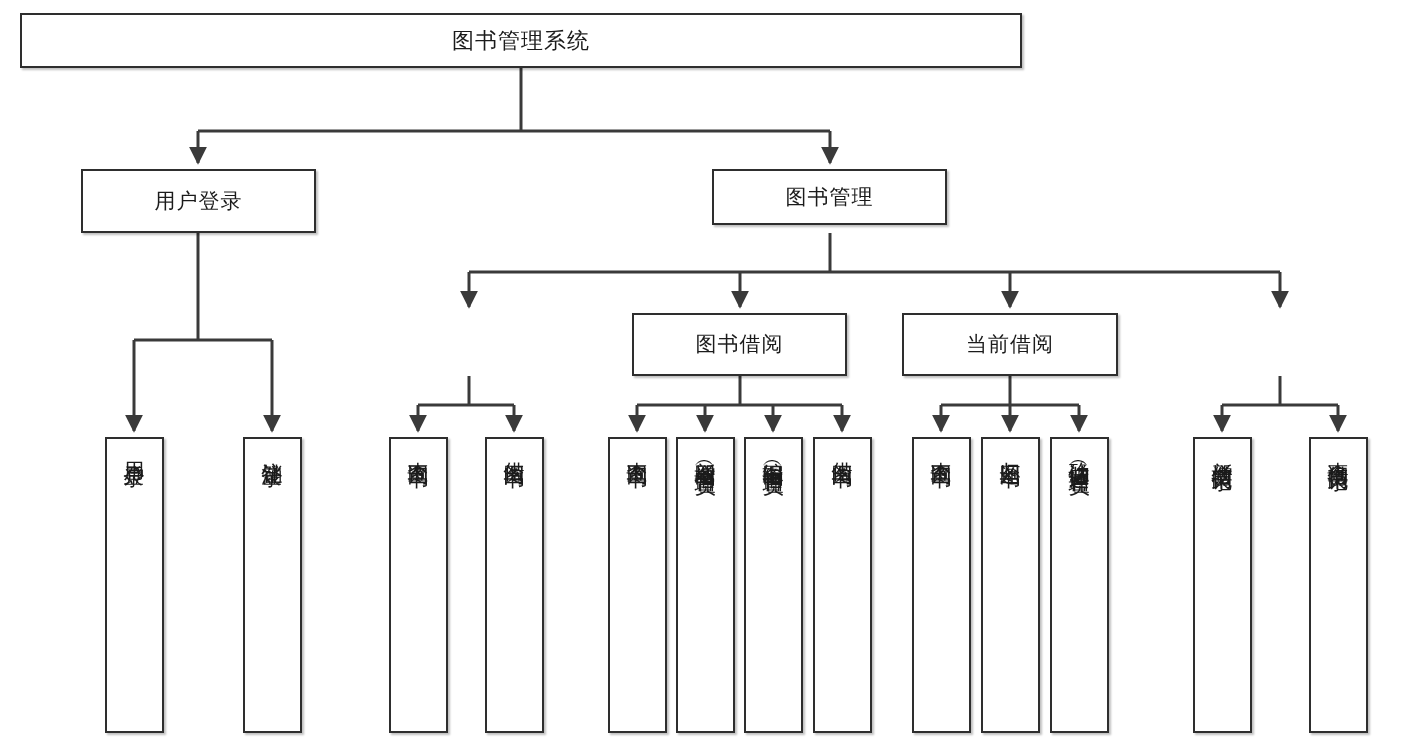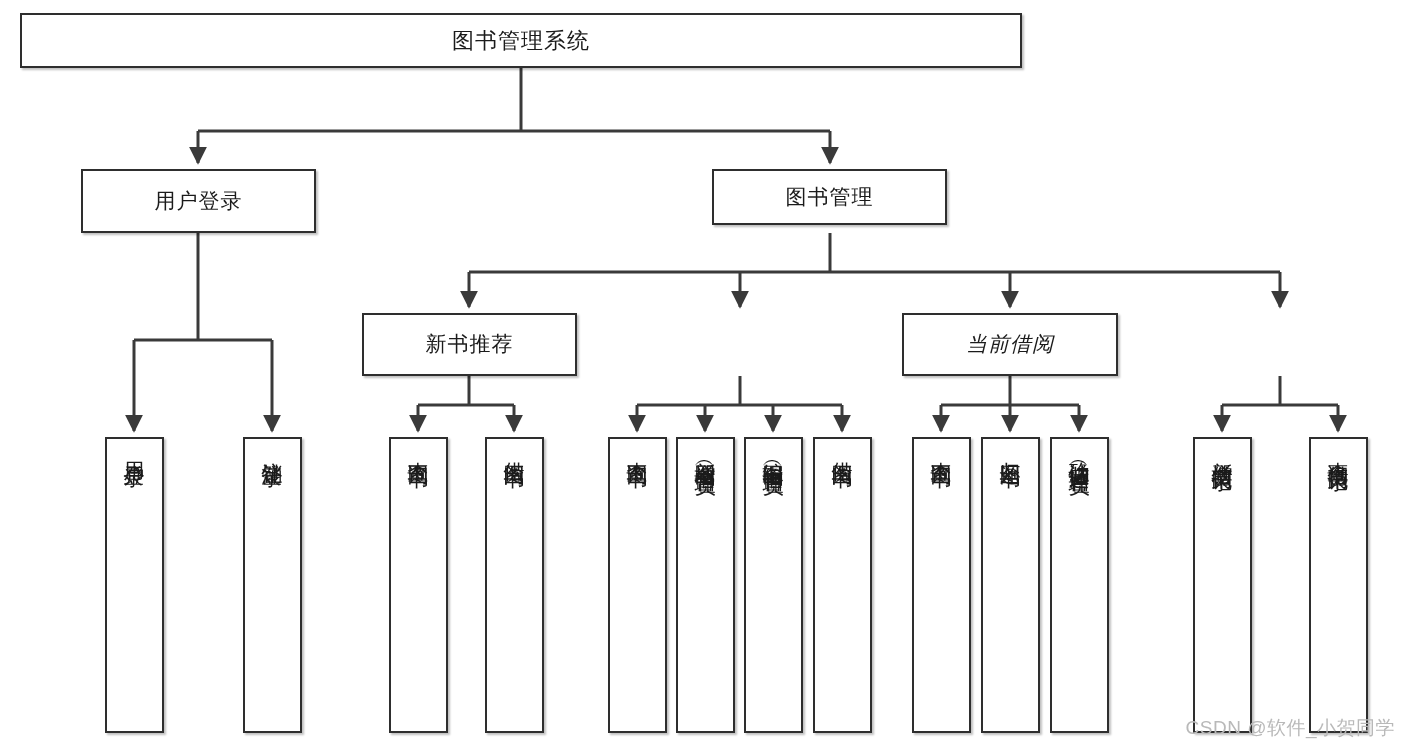--- a/index.html
+++ b/index.html
@@ -128,24 +128,24 @@
     <span class="node-label">图书管理系统</span>
   </div>
 
   <div class="node" style="left:81px; top:169px; width:235px; height:64px;">
     <span class="node-label">用户登录</span>
   </div>
   <div class="node" style="left:712px; top:169px; width:235px; height:56px;">
     <span class="node-label">图书管理</span>
   </div>
 
-  <div class="node" style="left:362px; top:313px; width:215px; height:63px;">
-    <span class="node-label">新书推荐</span>
+  <div class="node" style="left:632px; top:313px; width:215px; height:63px;">
+    <span class="node-label">图书借阅</span>
   </div>
-  <div class="node" style="left:902px; top:313px; width:216px; height:63px;font-style:italic;">
+  <div class="node" style="left:902px; top:313px; width:216px; height:63px;">
     <span class="node-label">当前借阅</span>
   </div>
 
   <div class="node leaf" style="left:105px; top:437px; width:59px; height:296px;">
     <span class="node-label">用户登录</span>
   </div>
   <div class="node leaf" style="left:243px; top:437px; width:59px; height:296px;">
     <span class="node-label">注销登录</span>
   </div>
 
@@ -179,15 +179,14 @@
     <span class="node-label">确认归还（管理员）</span>
   </div>
 
   <div class="node leaf" style="left:1193px; top:437px; width:59px; height:296px;">
     <span class="node-label">新增借阅记录</span>
   </div>
   <div class="node leaf" style="left:1309px; top:437px; width:59px; height:296px;">
     <span class="node-label">查询借阅记录</span>
   </div>
 
-  <div class="watermark">CSDN @软件_小贺同学</div>
 
 </div>
 
 </body></html>

